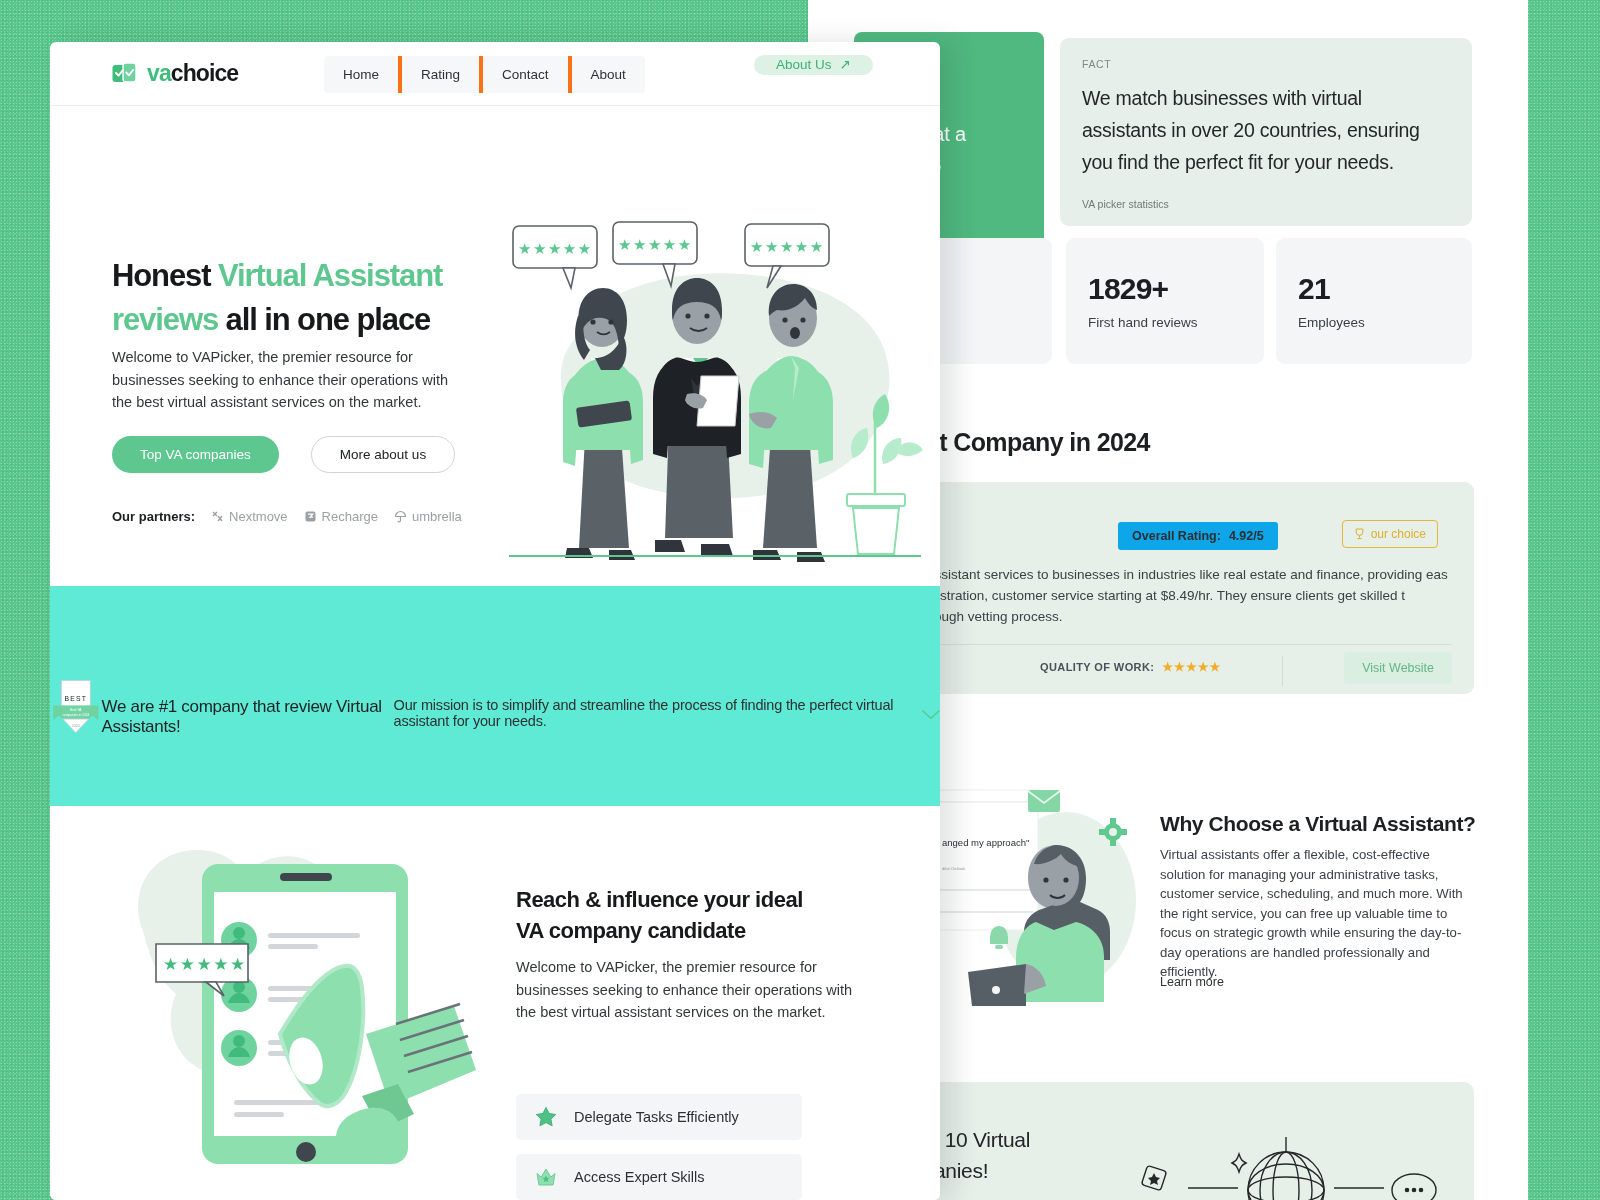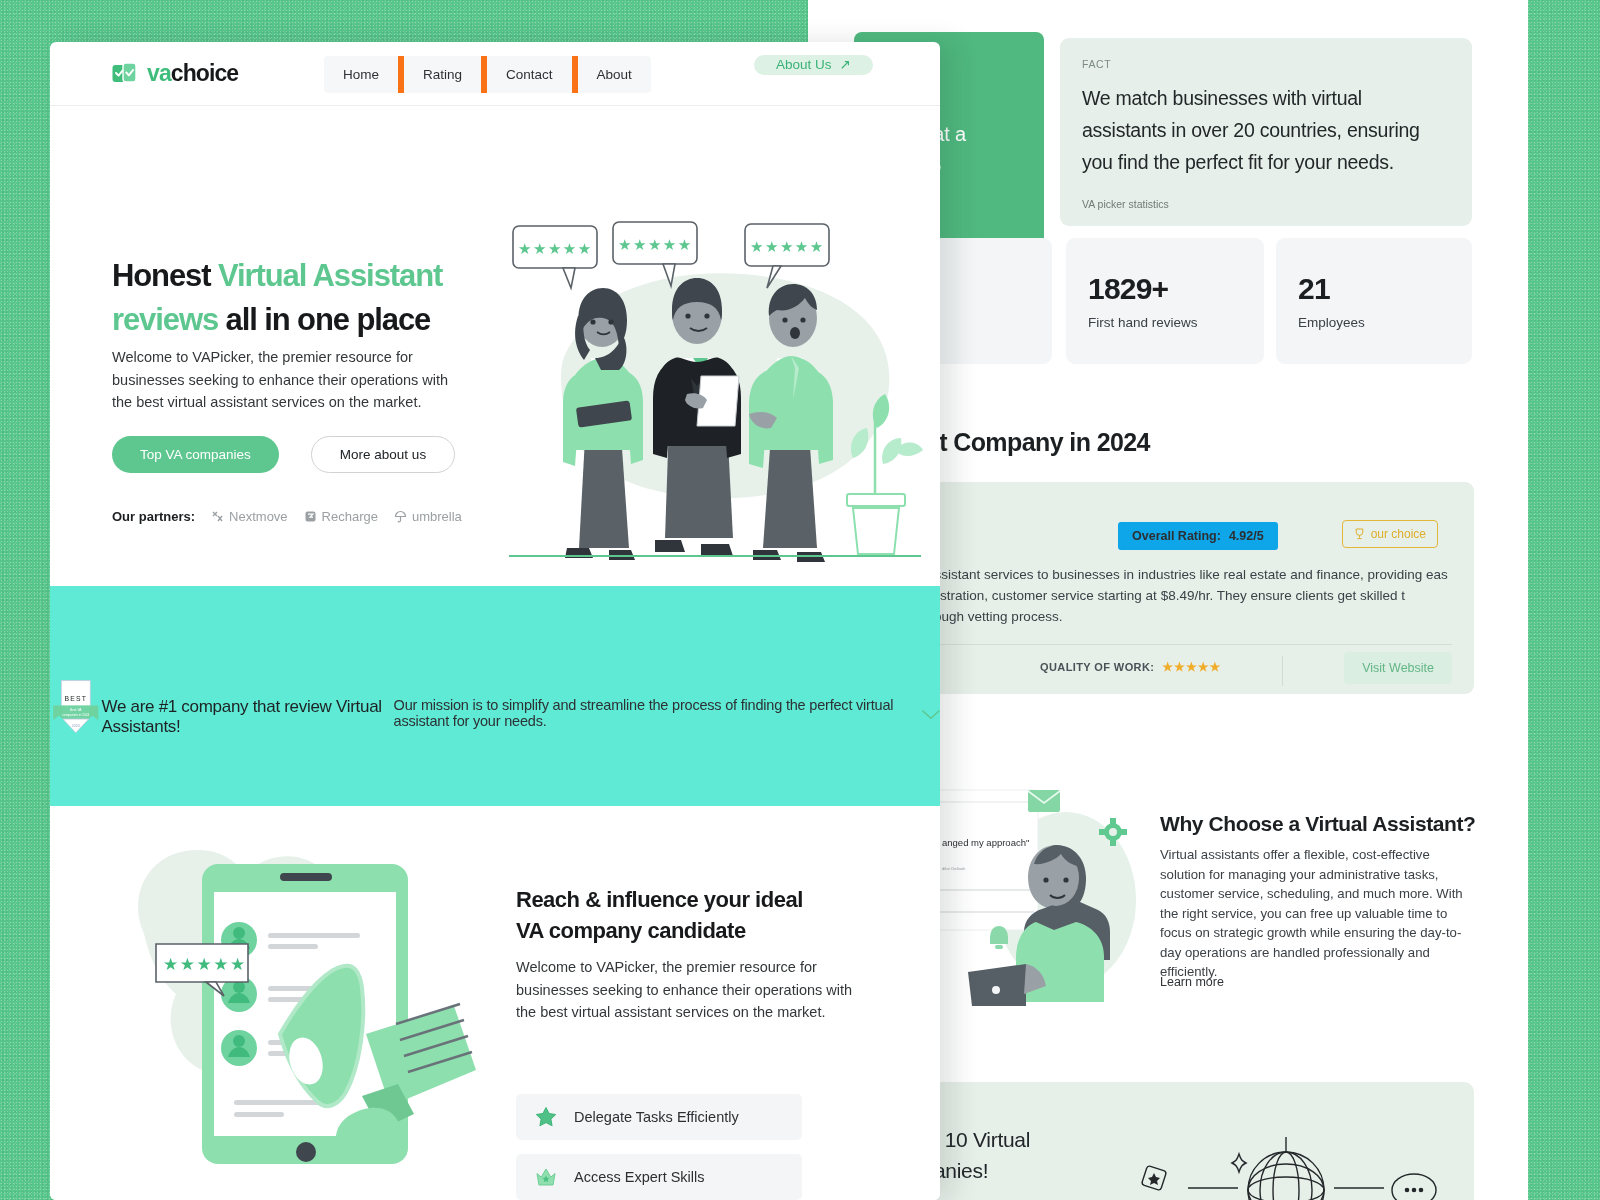--- a/index.html
+++ b/index.html
@@ -141,21 +141,21 @@
   #brand { position: absolute; left: 62px; top: 18px; display: flex; align-items: center; gap: 9px; }
   #brand-mark { width: 26px; height: 24px; position: relative; }
   #brand-text { font-size: 23px; font-weight: 800; letter-spacing: -.9px; color: #16181a; }
   #brand-text .va { color: #3fbd7b; }
   #main-nav {
     position: absolute; left: 274px; top: 14px; height: 37px;
     background: #f6f7f8; border-radius: 4px; display: flex; align-items: center;
   }
   .nav-item {
     padding: 0 19px; font-size: 13.5px; color: #2e3236; line-height: 37px;
-    border-right: 6px solid #f97316; cursor: pointer;
+    border-right: 4px solid #f97316; cursor: pointer;
   }
   .nav-item:last-child { border-right: none; }
   #about-cta {
     position: absolute; left: 704px; top: 13px;
     background: #ddf1e5; color: #3ab277; border-radius: 18px;
     padding: 0 22px; height: 20px; line-height: 32px;
     font-size: 13.5px; display: flex; align-items: center; gap: 8px;
   }
   
   #hero { position: relative; height: 480px; }

